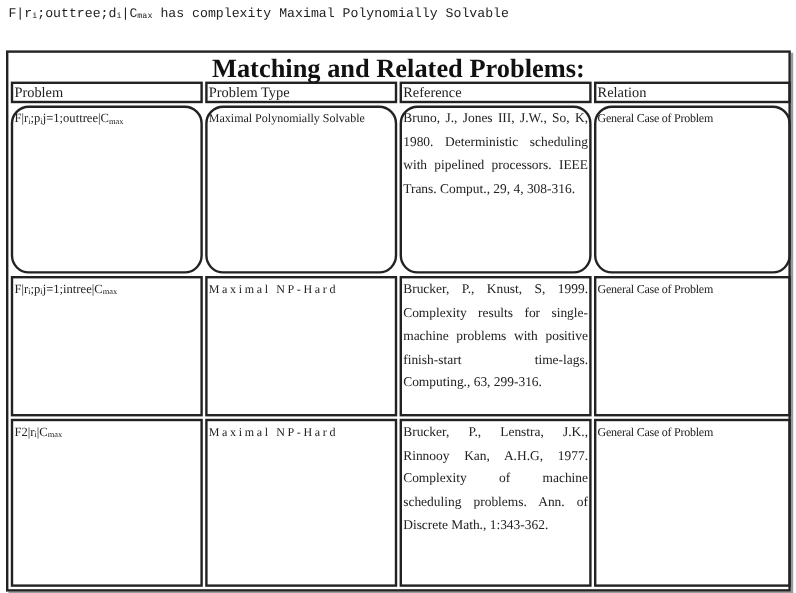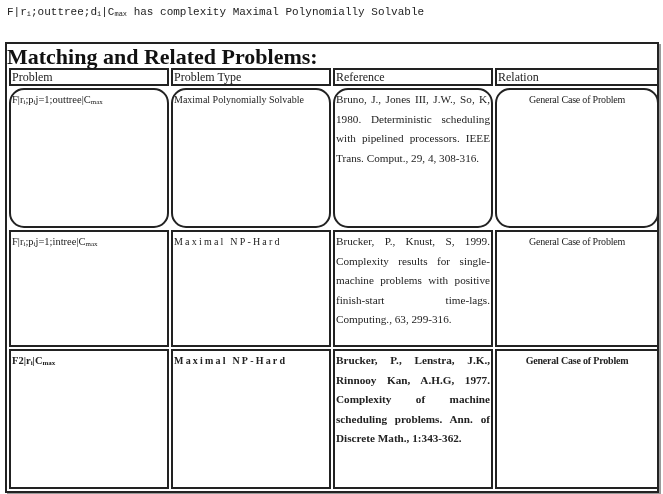--- a/index.html
+++ b/index.html
@@ -1,33 +1,33 @@
 <!DOCTYPE html>
 <html><head>
 <meta charset="utf-8">
 <style>
   html, body { margin:0; padding:0; background:#ffffff; }
   body { width:663px; height:494px; position:relative; overflow:hidden; color:#1a1a1a;
          font-family:"DejaVu Serif", "Liberation Serif", serif; }
   .summary { position:absolute; left:7px; top:6px; font-size:11px; font-family:Liberation Mono, monospace; color:#222; white-space:nowrap; }
   sub.m, .sub { font-size:7px; vertical-align:-1px; }
   .tbl { position:absolute; left:5px; top:42px; width:650px; border:2px solid #222; box-shadow:2px 2px 0 #9a9a9a; background:#fff; }
-  .caption { height:23px; font-family:"Liberation Serif", serif; font-weight:bold; font-size:22px; line-height:25px; color:#111; border-bottom:0; }
+  .caption { height:23px; text-align:center; font-family:"Liberation Serif", serif; font-weight:bold; font-size:22px; line-height:25px; color:#111; border-bottom:0; }
   table { border-collapse:separate; border-spacing:2px; width:100%; table-layout:fixed; margin-top:-1px; }
   td, th { border:2px solid #222; padding:0 1px; vertical-align:top; font-weight:normal; text-align:left;
            font-family:"Liberation Serif", serif; font-size:10px; color:#222; }
   th { height:14px; line-height:14px; font-size:12px; }
   td { line-height:19.5px; }
   td.ref { text-align:justify; text-align-last:left; font-size:11.2px; }
   td.ptype { text-align:justify; }
   td.ptype.sp { letter-spacing:2.2px; }
   .row1 td { height:136px;border-radius:15px; }
   .row2 td { height:113px; }
-  .row3 td { height:136px;font-weight:bold; }
-  .relation { white-space:nowrap; letter-spacing:-0.2px;text-align:center; }
+  .row3 td { height:136px; }
+  .relation { white-space:nowrap; letter-spacing:-0.2px; }
   .prob { font-size:10.5px; white-space:nowrap; }
 </style>
 </head>
 <body>
 
 <div class="summary"><span>F|r</span><span class="sub">i</span><span>;outtree;d</span><span class="sub">i</span><span>|C</span><span class="sub">max</span><span> has complexity Maximal Polynomially Solvable</span></div>
 
 <div class="tbl">
   <div class="caption">Matching and Related Problems:</div>
   <table>

